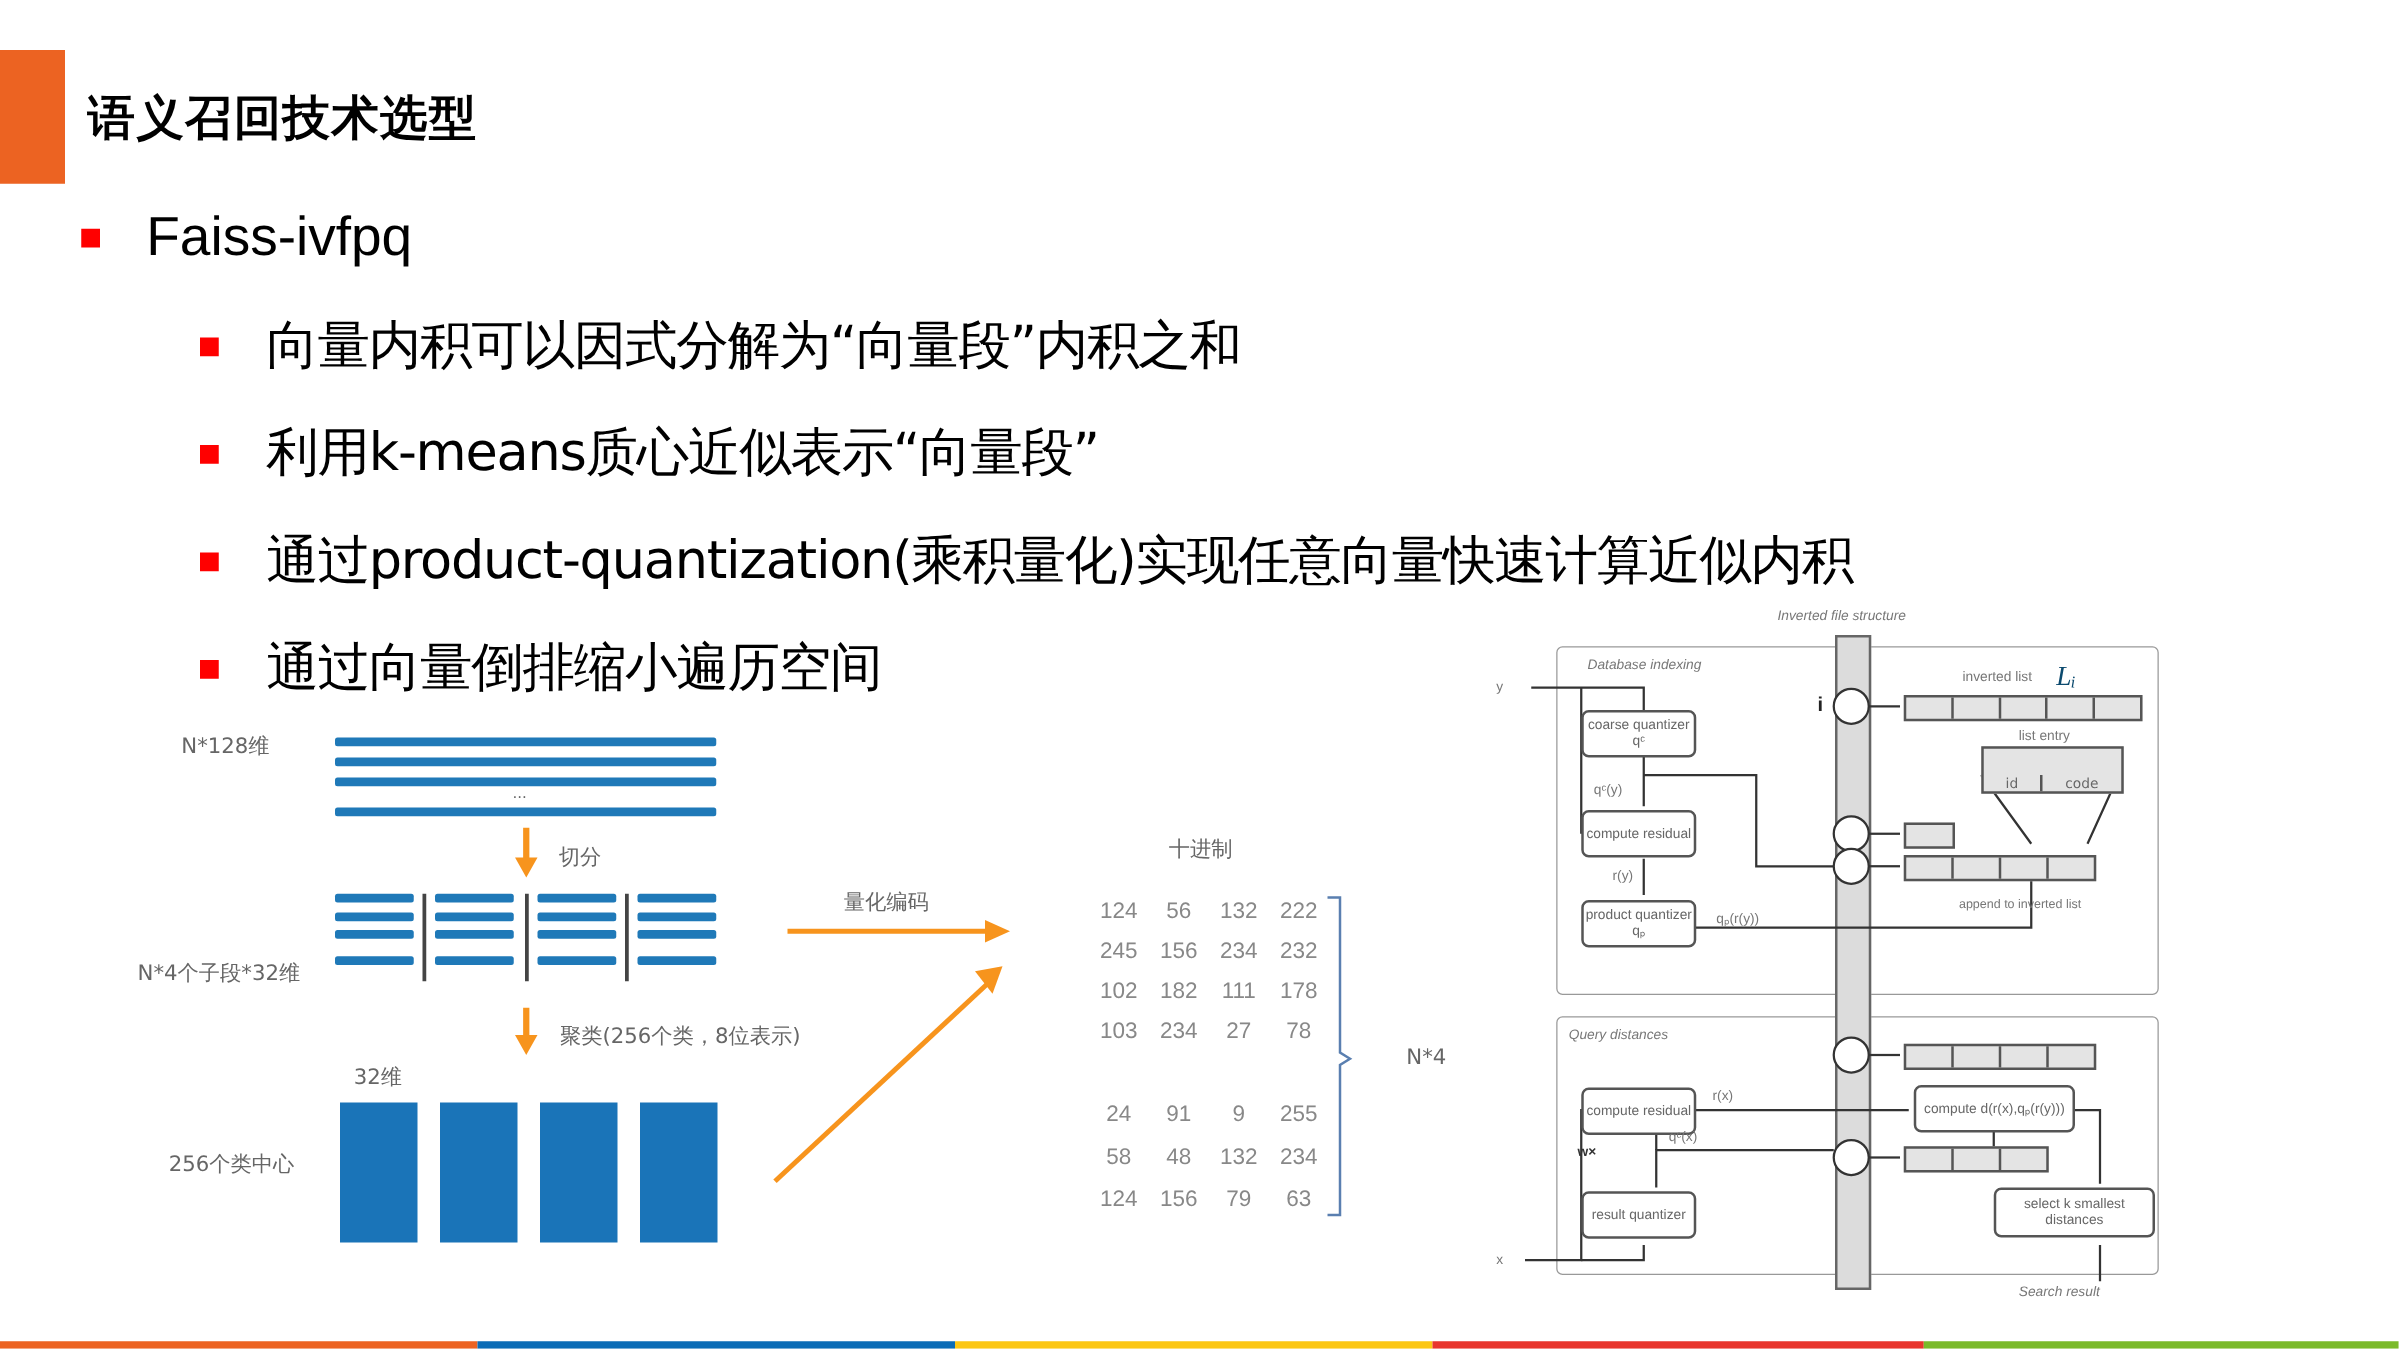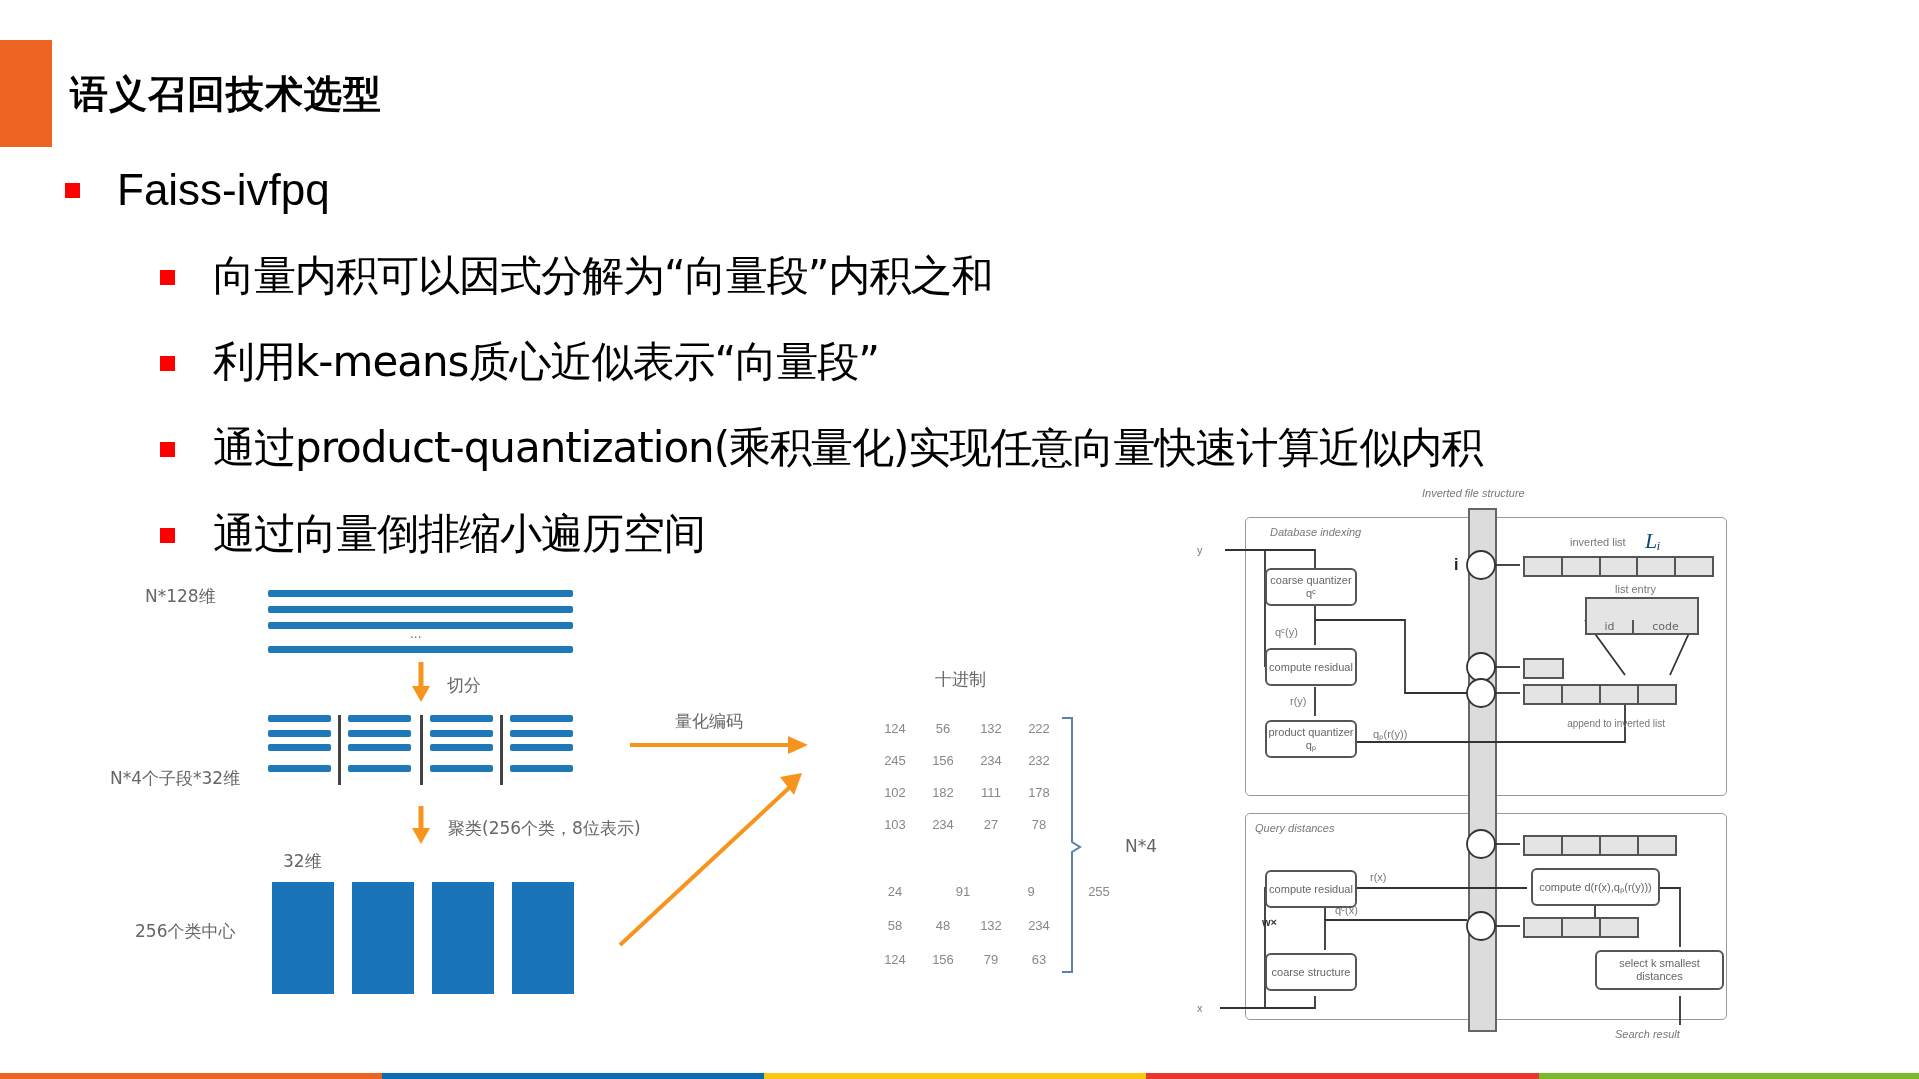--- a/index.html
+++ b/index.html
@@ -8,21 +8,21 @@
   .abs { position:absolute; }
   .title-block { left:0; top:40px; width:52px; height:107px; background:#ec6322; }
   .title { left:70px; top:62px; font-size:38px; font-weight:bold; letter-spacing:1px; line-height:64px; white-space:nowrap; }
   .bullet-sq { width:15px; height:15px; background:#ff0000; }
   .l1-text { font-size:44px; line-height:56px; white-space:nowrap; font-family:"Liberation Sans","DejaVu Sans",sans-serif; }
   .l2-text { font-size:42px; line-height:56px; white-space:nowrap; font-family:"DejaVu Sans",sans-serif; letter-spacing:-1px; }
   .diag-label { font-size:17px; color:#666; white-space:nowrap; font-family:"DejaVu Sans",sans-serif; }
   .vbar { height:7px; background:#1f79b8; border-radius:2px; }
   .vsep { width:3px; background:#444; }
   .block { background:#1a74b8; }
-  .num { font-size:13px; color:#888; width:40px; text-align:center; font-family:"Liberation Sans",sans-serif; }
+  .num { font-size:18px; color:#888; width:40px; text-align:center; font-family:"Liberation Sans",sans-serif; }
   .bottom-bar { top:1073px; height:6px; }
   
   .fig { left:1205px; top:480px; width:545px; height:570px; }
   .fig-text { position:absolute; font-size:11px; color:#777; white-space:nowrap; font-style:italic; font-family:"Liberation Sans",sans-serif; }
   .fig-box { position:absolute; border:2px solid #555; border-radius:6px; background:#fff; font-size:11px; color:#666;
              text-align:center; line-height:13px; display:flex; align-items:center; justify-content:center; font-family:"Liberation Sans",sans-serif; }
   .panel { position:absolute; border:1.5px solid #999; border-radius:5px; }
   .cells { position:absolute; display:flex; border:2px solid #555; height:17px; background:#e4e4e4; }
   .cells span { flex:1; border-right:2px solid #555; }
   .cells span:last-child { border-right:none; }
@@ -127,21 +127,21 @@
         <div class="num" style="margin-left:8px">178</div>
     </div>
     <div style="display:flex;height:32px;align-items:center;">
       <div class="num">103</div>
         <div class="num" style="margin-left:8px">234</div>
         <div class="num" style="margin-left:8px">27</div>
         <div class="num" style="margin-left:8px">78</div>
     </div>
   </div>
   <div class="abs" style="left:875px;top:874px;">
-    <div style="display:flex;height:34px;align-items:center;gap:20px;">
+    <div style="display:flex;height:34px;align-items:center;">
       <div class="num">24</div>
         <div class="num" style="margin-left:8px">91</div>
         <div class="num" style="margin-left:8px">9</div>
         <div class="num" style="margin-left:8px">255</div>
     </div>
     <div style="display:flex;height:34px;align-items:center;">
       <div class="num">58</div>
         <div class="num" style="margin-left:8px">48</div>
         <div class="num" style="margin-left:8px">132</div>
         <div class="num" style="margin-left:8px">234</div>
@@ -248,21 +248,21 @@
   <div class="cells" style="left:318px;top:437px;width:112px;">
       <span></span>
       <span></span>
       <span></span>
     </div>
 
   <div class="fig-box" style="left:60px;top:390px;width:88px;height:34px;">compute residual</div>
   <div class="fig-text" style="left:165px;top:391px;font-style:normal;">r(x)</div>
   <div class="fig-text" style="left:130px;top:424px;font-style:normal;text-align:right;">qᶜ(x)</div>
   <div class="fig-text" style="left:57px;top:436px;font-style:normal;font-weight:bold;color:#333;">w×</div>
-  <div class="fig-box" style="left:60px;top:473px;width:88px;height:34px;">coarse structure</div>
+  <div class="fig-box" style="left:60px;top:473px;width:88px;height:34px;">result quantizer</div>
   <div class="fig-box" style="left:326px;top:388px;width:125px;height:34px;">compute d(r(x),qₚ(r(y)))</div>
   <div class="fig-box" style="left:390px;top:470px;width:125px;height:36px;">select k smallest distances</div>
   <div class="fig-text" style="left:410px;top:548px;">Search result</div>
 </div>
 
 <div class="abs bottom-bar" style="left:0;width:382px;background:#ec6322;"></div>
 <div class="abs bottom-bar" style="left:382px;width:382px;background:#0b6cb6;"></div>
 <div class="abs bottom-bar" style="left:764px;width:382px;background:#fcc713;"></div>
 <div class="abs bottom-bar" style="left:1146px;width:393px;background:#e8352d;"></div>
 <div class="abs bottom-bar" style="left:1539px;width:380px;background:#7aba2a;"></div>

